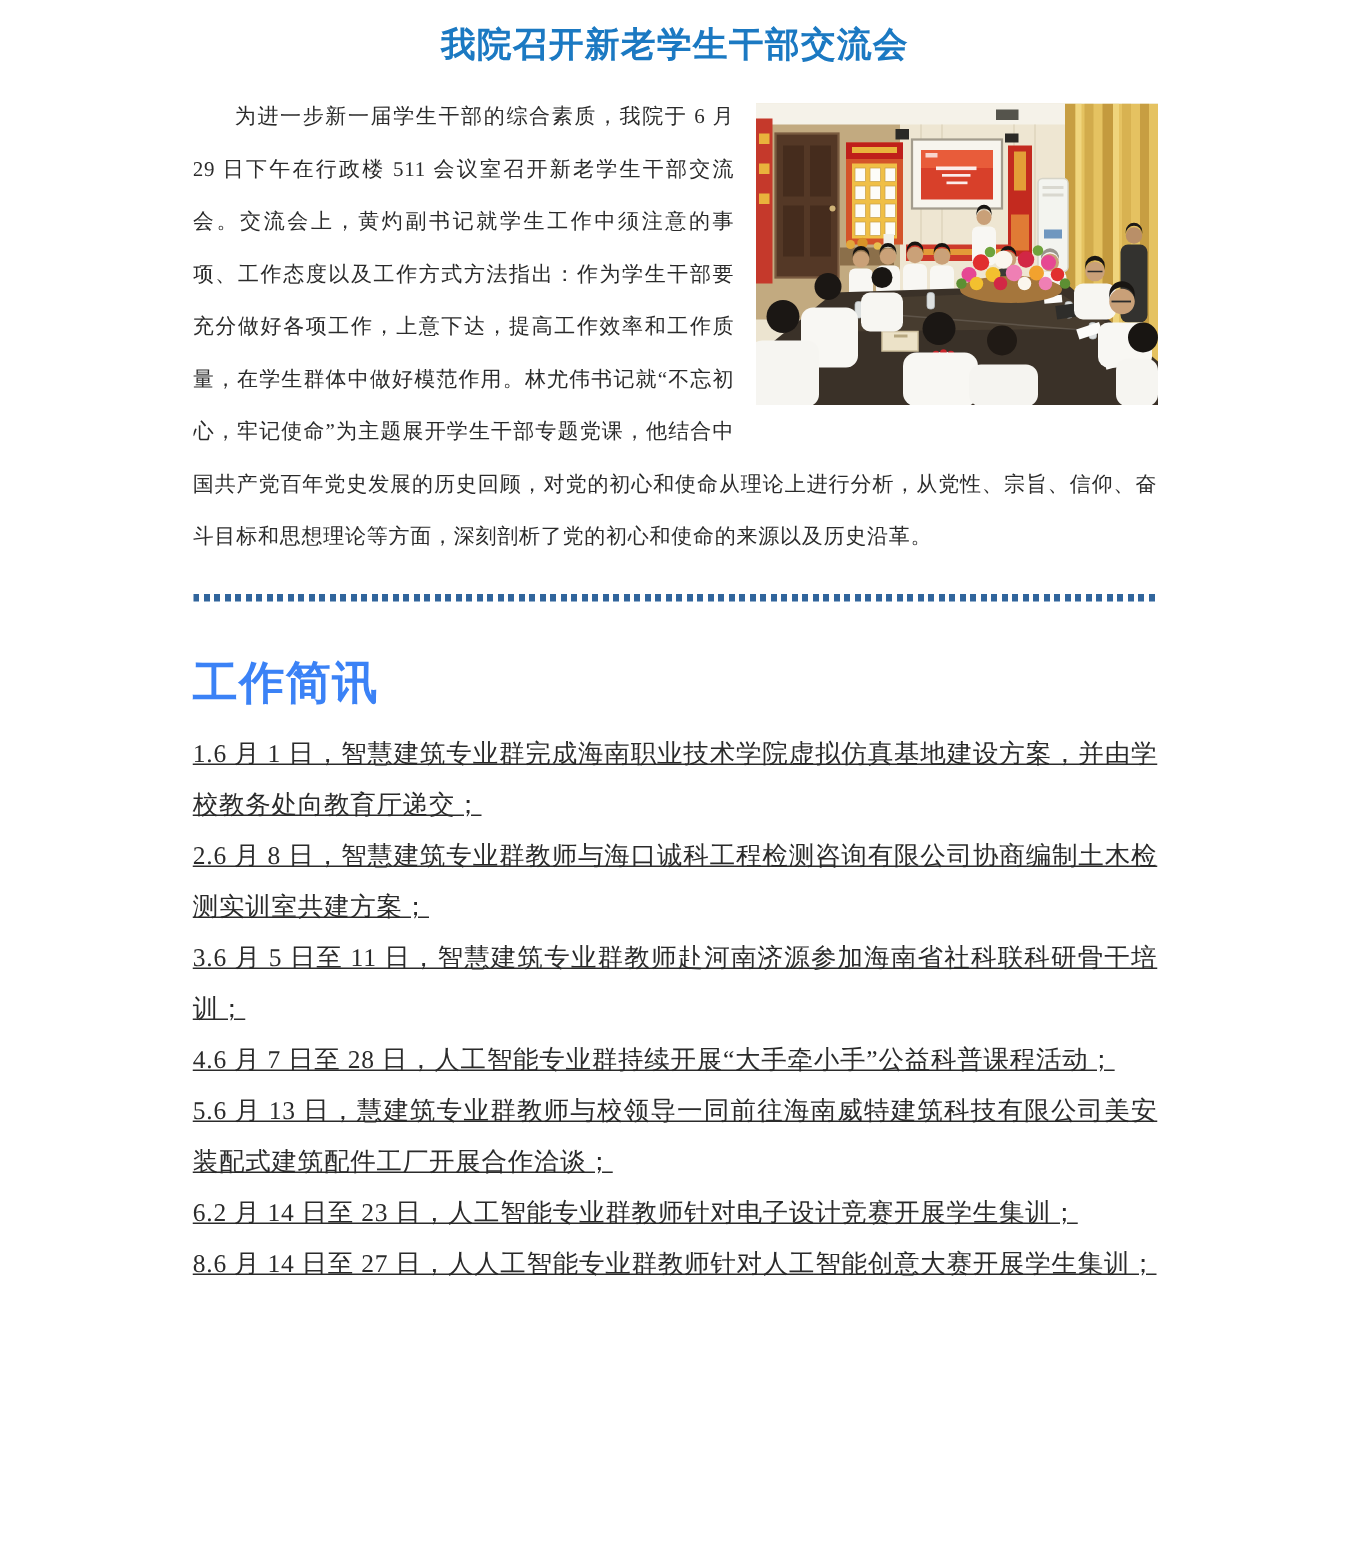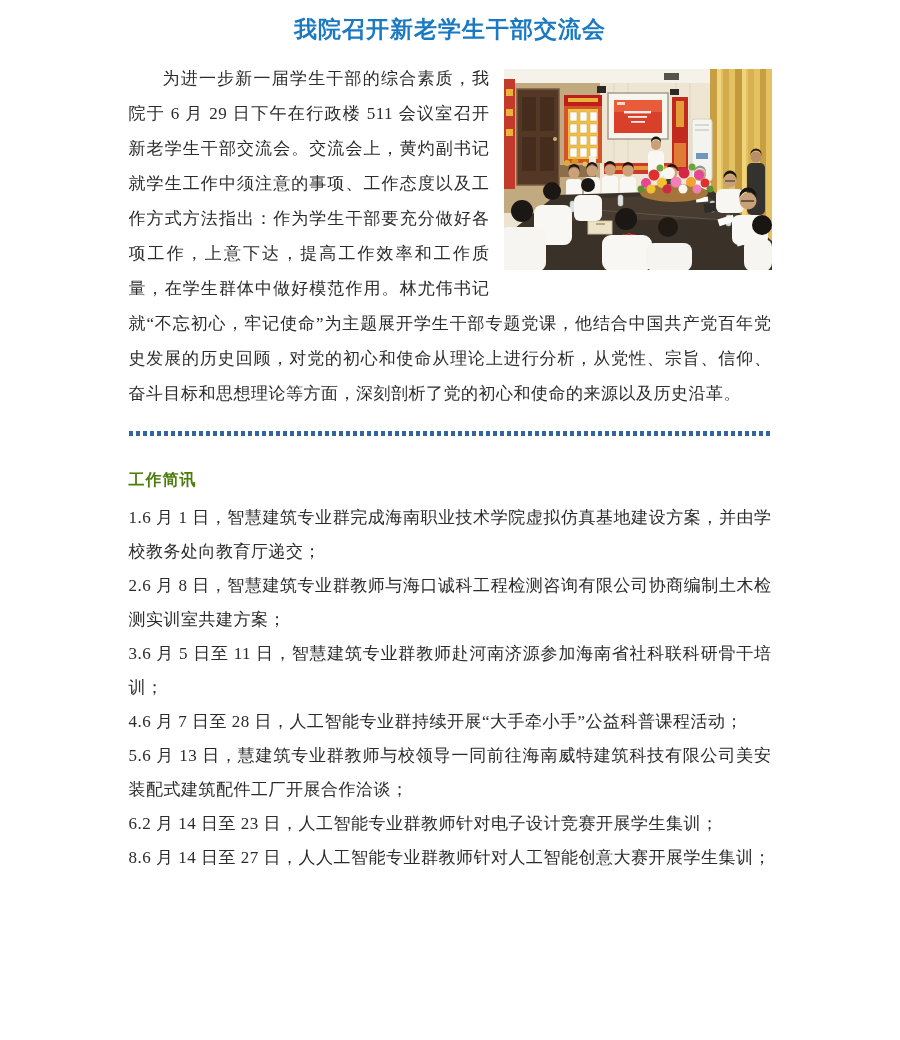--- a/index.html
+++ b/index.html
@@ -9,36 +9,36 @@
   .article-title{
     font-family:Liberation Serif, serif;
     font-size:23px;font-weight:bold;color:#1b79c2;
     text-align:center;margin:0 0 16px 0;letter-spacing:1px;
   }
   .article-body{overflow:hidden;}
   .photo-figure{float:right;width:268px;height:201px;margin:8px 0 8px 14px;
     overflow:hidden;background:#ece4d0;}
   .photo-figure svg{display:block;}
   .lead-paragraph{
-    font-size:17px;line-height:35px;margin:0;text-indent:2em;
+    font-size:14px;line-height:35px;margin:0;text-indent:2em;
     text-align:justify;letter-spacing:0.5px;color:#2b2b2b;
   }
   .dotted-divider{
     height:5px;margin:20px 0 0 0;
     background-image:repeating-linear-gradient(to right,#31659c 0px,#31659c 4px,transparent 4px,transparent 7px);
   }
   .section-heading{
     font-family:"Liberation Sans","DejaVu Sans",sans-serif;
-    font-size:16px;font-weight:bold;color:#4d7c0f;
+    font-size:30px;font-weight:bold;color:#3b82f6;
     margin:34px 0 10px 0;letter-spacing:1px;
   }
   .news-list{margin:0;}
   .news-item{
     font-size:17px;line-height:34px;margin:0;
-    text-align:justify;letter-spacing:0.5px;color:#2b2b2b;
+    text-align:justify;letter-spacing:0.5px;color:#2b2b2b;text-decoration:underline;
   }
 </style>
 </head>
 <body>
 
 <div class="page">
 
   <h1 class="article-title">我院召开新老学生干部交流会</h1>
 
   <div class="article-body">

